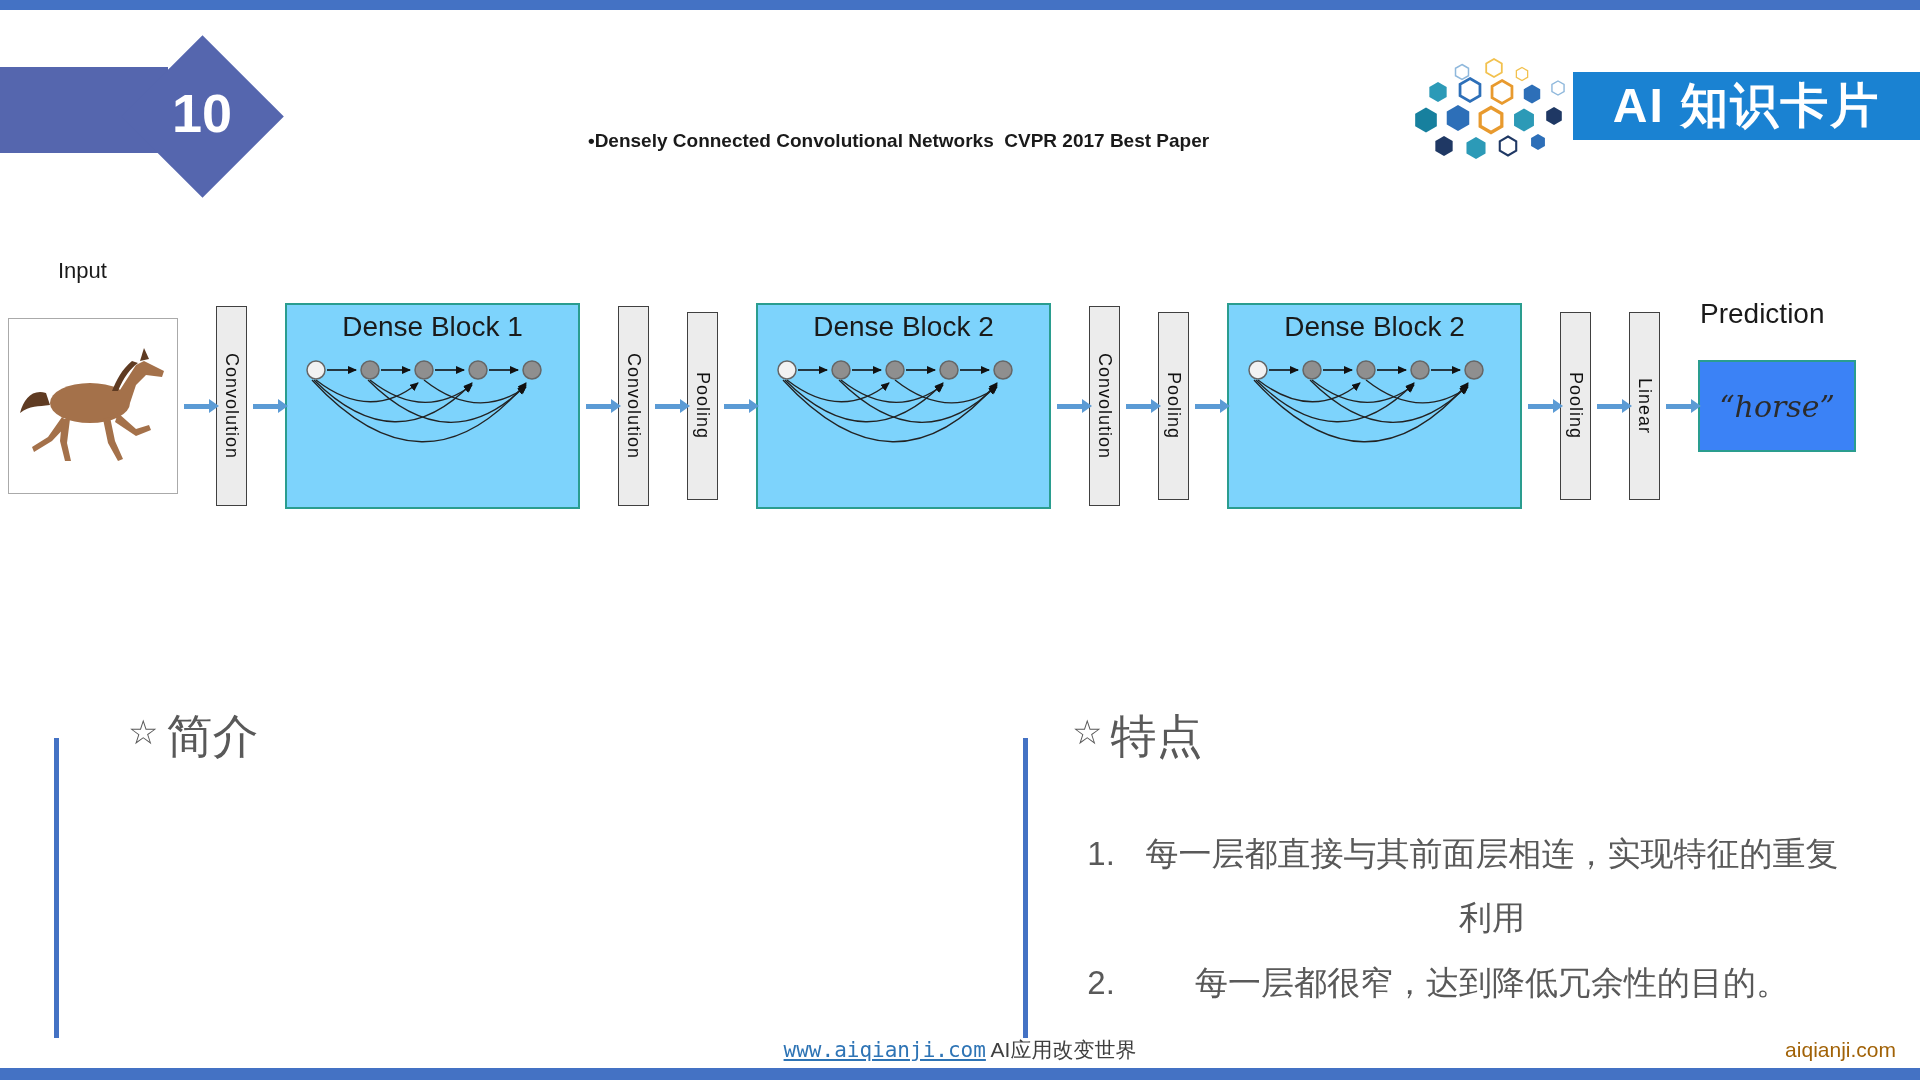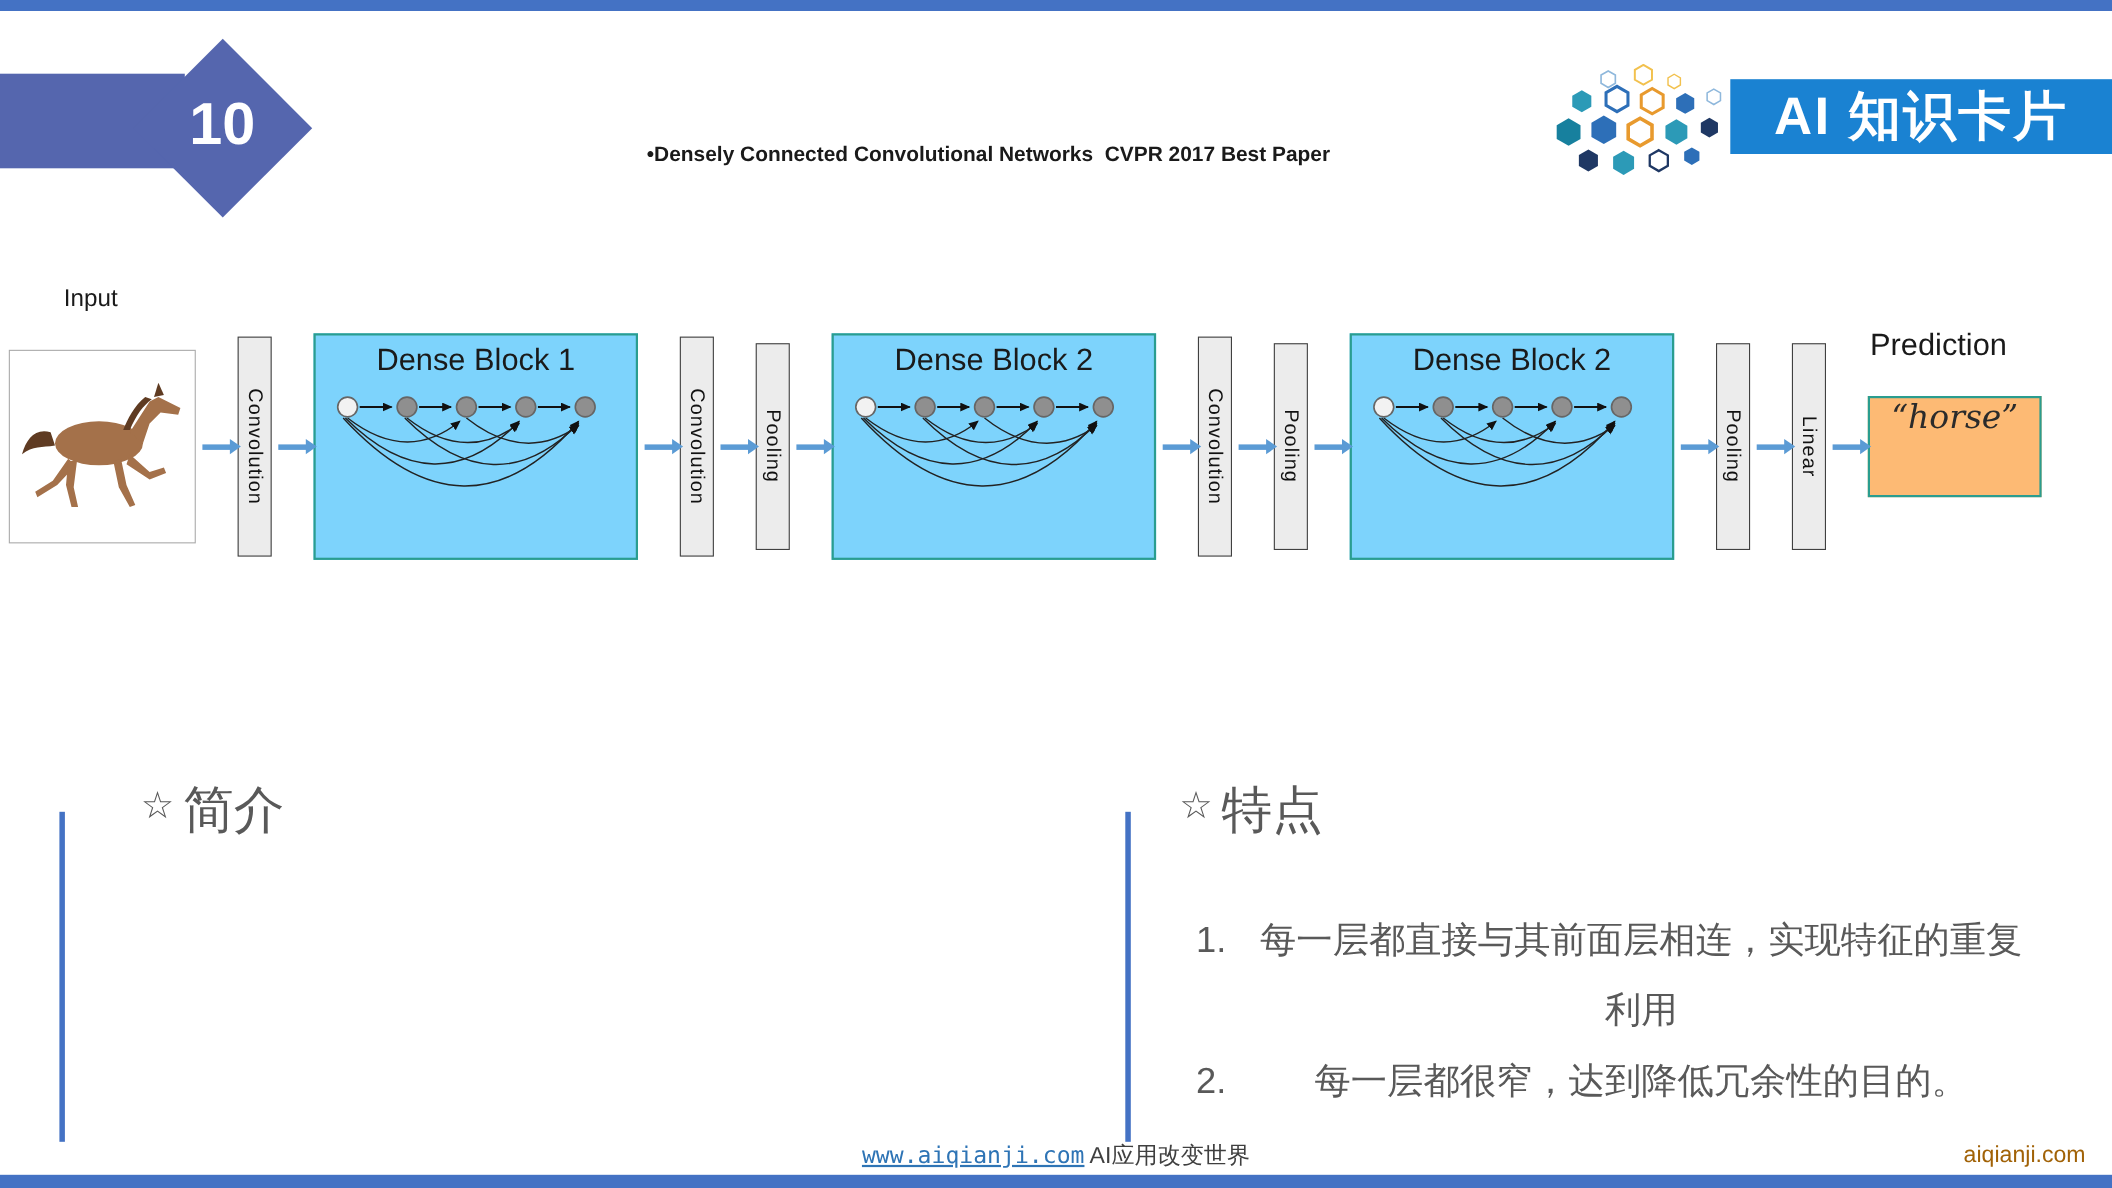--- a/index.html
+++ b/index.html
@@ -43,22 +43,22 @@
   .vbox { background:#ECECEC; border:1px solid #404040; display:flex; align-items:center; justify-content:center; width:31px; }
   .vbox span { writing-mode:vertical-rl; text-orientation:mixed; font-size:18px; color:#111; letter-spacing:1px; }
   .h-conv { height:200px; }
   .h-pool { height:188px; }
   .h-linear { height:188px; }
 
   .dense-block { width:295px; height:206px; border:2px solid #2A9D8F; background:#7dd3fc; padding:6px 10px 2px 10px; }
   .dense-title { text-align:center; font-size:28px; color:#1a1a1a; margin-bottom:6px; }
   .dense-svg { display:block; margin:0 auto; }
 
-  .pred-box { width:158px; height:92px; border:2px solid #2A9D8F; background:#fdba74;
-              display:flex; align-items:flex-start; justify-content:center; }
+  .pred-box { width:158px; height:92px; border:2px solid #2A9D8F; background:#3b82f6;
+              display:flex; align-items:center; justify-content:center; }
   .pred-box span { font-family:"DejaVu Serif", serif; font-style:italic; font-size:30px; color:#2b2b2b; }
 
   
   .v-line { position:absolute; width:5px; height:300px; background:#4472C4; top:738px; }
   .intro-line { left:54px; }
   .features-line { left:1023px; }
 
   .sec-heading { position:absolute; top:706px; color:#595959; font-size:46px; }
   .intro-heading { left:128px; }
   .features-heading { left:1072px; }

